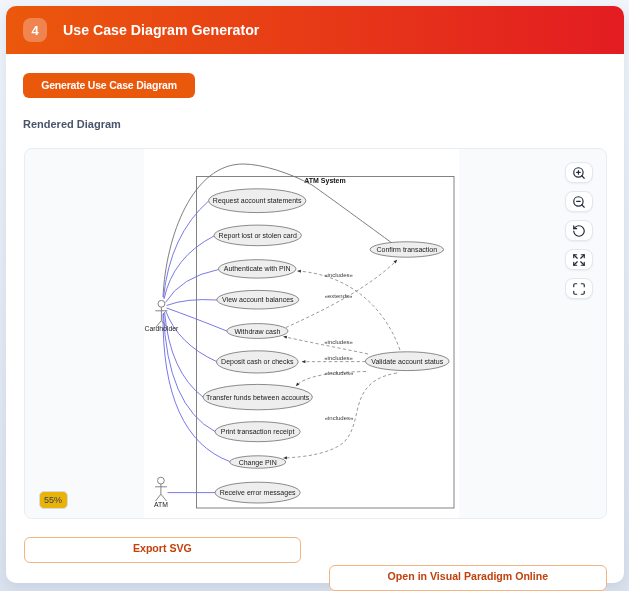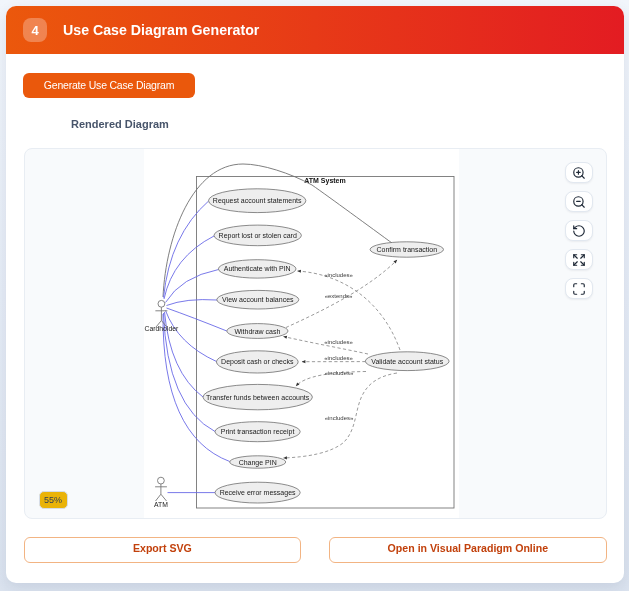--- a/index.html
+++ b/index.html
@@ -2,29 +2,29 @@
 <html><head>
 <meta charset="utf-8">
 <style>
 * { margin:0; padding:0; box-sizing:border-box; }
 html,body { width:629px; height:591px; overflow:hidden; }
 body { background:linear-gradient(180deg,#f1f5fb 0%,#e6ecf6 50%,#dbe3ef 100%); font-family:"Liberation Sans", sans-serif; position:relative; }
 .card { position:absolute; left:6px; top:6px; width:618px; height:577px; background:#fff; border-radius:10px; box-shadow:0 5px 14px rgba(30,50,90,.10); }
 .header { position:absolute; left:0; top:0; width:100%; height:48px; background:linear-gradient(to right,#eb580c,#e31c22); border-radius:10px 10px 0 0; display:flex; align-items:center; padding-left:17px; }
 .badge { width:24px; height:24px; border-radius:8px; background:rgba(255,255,255,.28); color:#fff; font-weight:bold; font-size:13px; display:flex; align-items:center; justify-content:center; }
 .title { color:#fff; font-weight:bold; font-size:14.2px; margin-left:16px; }
-.genbtn { position:absolute; left:17px; top:66.5px; width:172px; height:25px; background:#ea580c; border:none; border-radius:6px; color:#fff; font-family:"Liberation Sans", sans-serif; font-size:10.5px; font-weight:400; letter-spacing:-0.2px; }
-.rdlabel { position:absolute; left:17px; top:112px; font-size:11px; font-weight:600; color:#47546a;margin-left:48px; }
+.genbtn { position:absolute; left:17px; top:66.5px; width:172px; height:25px; background:#ea580c; border:none; border-radius:6px; color:#fff; font-family:"Liberation Sans", sans-serif; font-size:10.5px; font-weight:700; letter-spacing:-0.2px; }
+.rdlabel { position:absolute; left:17px; top:112px; font-size:11px; font-weight:600; color:#47546a; }
 .panel { position:absolute; left:18px; top:142px; width:583px; height:371px; background:#f8fafc; border:1px solid #e8edf3; border-radius:8px; }
 .canvas { position:absolute; left:119px; top:0px; width:315px; height:369px; background:#fff; }
 .controls { position:absolute; right:13px; top:13px; width:28px; }
 .cbtn { width:28px; height:21px; background:#fff; border:1px solid #e2e8f0; border-radius:8px; margin-bottom:8px; display:flex; align-items:center; justify-content:center; box-shadow:0 1px 2px rgba(16,24,40,.06); }
 .zlabel { position:absolute; left:13.5px; bottom:9.5px; width:29px; height:18px; background:#eab308; border:1px solid #d6dde8; border-radius:5px; font-size:9px; color:#334155; display:flex; align-items:center; justify-content:center; }
 .btnrow { position:absolute; left:17.5px; top:530.5px; width:583px; display:flex; gap:28px; }
-.obtn:first-child { width:286.5px; } .obtn:last-child { width:286px; }
+.obtn:first-child { width:286.5px; } .obtn:last-child { width:286px;margin-top:28px; }
 .obtn { height:26px; padding-bottom:3px; background:#fff; border:1px solid #f2b483; border-radius:6px; color:#c2410c; font-family:"Liberation Sans", sans-serif; font-size:10.6px; font-weight:600; display:flex; align-items:center; justify-content:center; }
 </style>
 </head>
 <body>
 <div class="card">
   <div class="header">
     <div class="badge">4</div>
     <div class="title">Use Case Diagram Generator</div>
   </div>
   <button class="genbtn">Generate Use Case Diagram</button>

